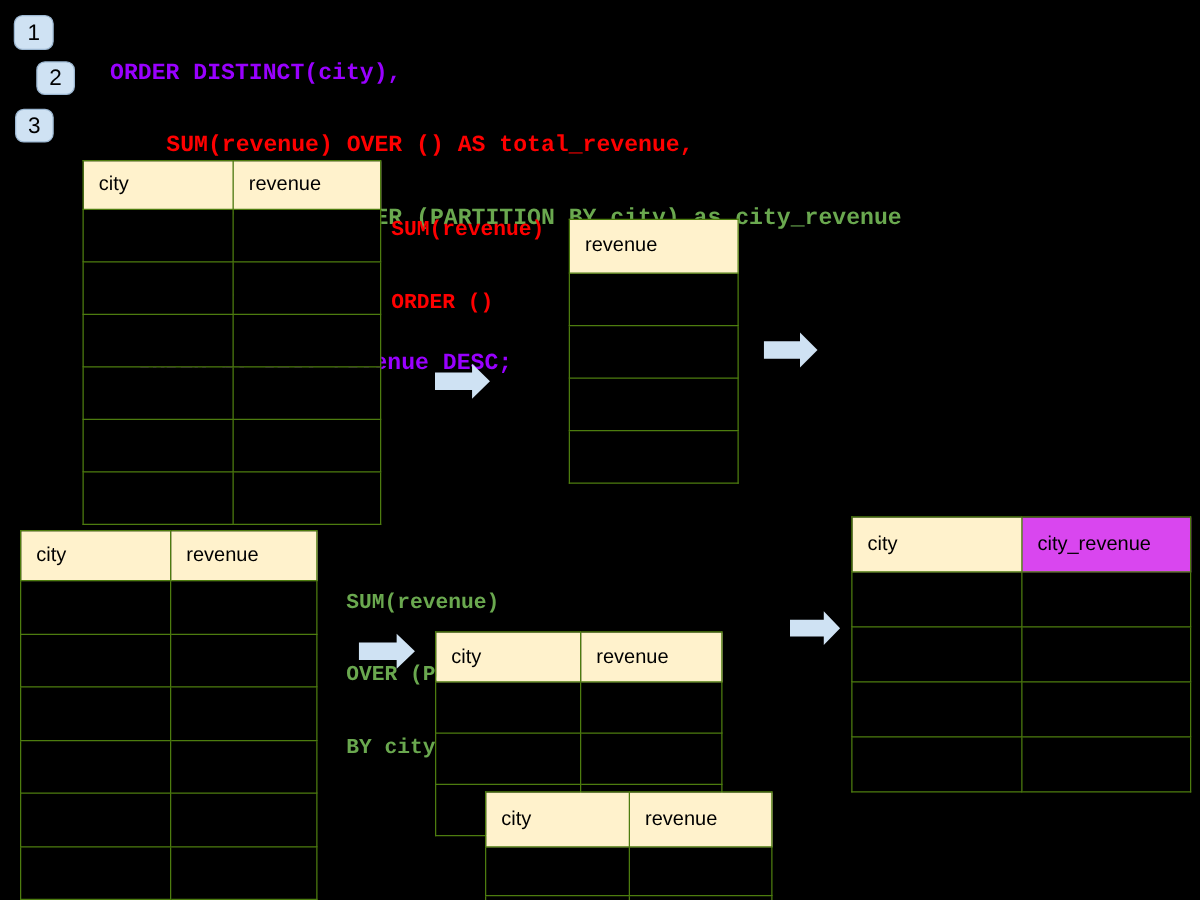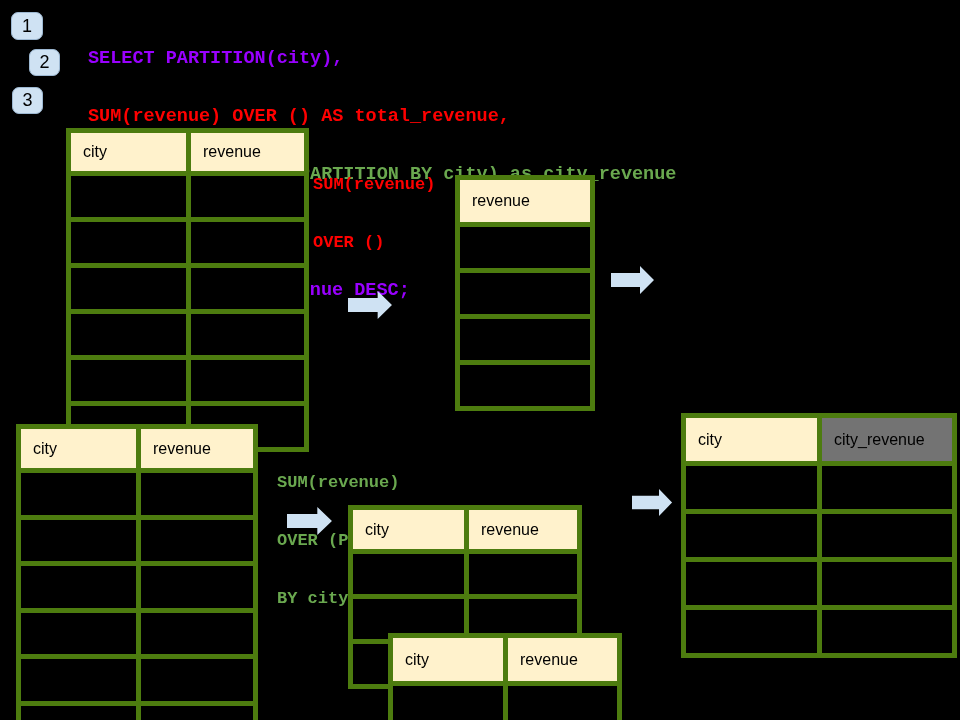--- a/index.html
+++ b/index.html
@@ -7,28 +7,28 @@
           font-family:"Liberation Sans",sans-serif;}
 
   
   .badge{position:absolute;display:flex;align-items:center;justify-content:center;
          border-radius:7px;border:1px solid #9db8d2;font-size:18px;color:#000;}
 
   
   .code{position:absolute;font-family:"Liberation Mono","DejaVu Sans Mono",monospace;
         font-weight:bold;white-space:pre;}
   .sql-line{font-size:18.5px;height:22px;line-height:22px;}
-  .ind-a{}
+  .ind-a{margin-left:45px;}
   .ind-b{margin-left:22px;}
   .note-line{font-size:16px;height:21px;line-height:21px;}
   .ann-line{font-size:17px;height:22px;line-height:22px;}
 
   
   table.tbl{position:absolute;border-collapse:collapse;table-layout:fixed;}
-  .tbl th,.tbl td{border:5px solid #4d7c0f;padding:0;}
+  .tbl th,.tbl td{border:1px solid #4d7c0f;padding:0;}
   .tbl th{color:#000;font-weight:normal;font-size:16px;text-align:left;
           padding-left:12px;vertical-align:middle;font-family:"Liberation Sans",sans-serif;}
   .tbl td{background:#000;}
   .t-a th{height:38px}.t-a td{height:41px}
   .t-b th{height:42px}.t-b td{height:41px}
   .t-c th{height:39px}.t-c td{height:41.5px}
   .t-d th{height:39px}.t-d td{height:40px}
   .t-e th{height:43px}.t-e td{height:38px}
   .t-f th{height:43px}.t-f td{height:43px}
   .t-d{z-index:1}
@@ -39,33 +39,33 @@
 </head>
 <body>
 
 <div class="canvas">
 
   <div class="badge" style="left: 11px; top: 12px; width: 30px; height: 26px; background-color: rgb(207, 226, 243);">1</div>
   <div class="badge" style="left: 29px; top: 49px; width: 29px; height: 25px; background-color: rgb(207, 226, 243);">2</div>
   <div class="badge" style="left: 12px; top: 87px; width: 29px; height: 25px; background-color: rgb(207, 226, 243);">3</div>
 
   <div class="code" style="left:88px;top:12px;">
-    <div class="sql-line" style="color: rgb(153, 0, 255);">SELECT PARTITION(city),</div>
+    <div class="sql-line" style="color: rgb(153, 0, 255);">ORDER DISTINCT(city),</div>
     <div class="sql-line ind-a" style="color: rgb(255, 0, 0);">SUM(revenue) OVER () AS total_revenue,</div>
     <div class="sql-line ind-a" style="color: rgb(106, 168, 79);">SUM(revenue) OVER (PARTITION BY city) as city_revenue</div>
     <div class="sql-line ind-b" style="color: rgb(153, 0, 255);">FROM rides</div>
     <div class="sql-line ind-b" style="color: rgb(153, 0, 255);">ORDER by city_revenue DESC;</div>
   </div>
 
   <div class="code" style="left:752px;top:33px;">
   </div>
 
   <div class="code" style="left:313px;top:138px;">
     <div class="ann-line" style="color: rgb(255, 0, 0);">SUM(revenue)</div>
-    <div class="ann-line" style="color: rgb(255, 0, 0);">OVER ()</div>
+    <div class="ann-line" style="color: rgb(255, 0, 0);">ORDER ()</div>
   </div>
 
   <div class="code" style="left:277px;top:436px;">
     <div class="ann-line" style="color: rgb(106, 168, 79);">SUM(revenue)</div>
     <div class="ann-line" style="color: rgb(106, 168, 79);">OVER (PARTITION</div>
     <div class="ann-line" style="color: rgb(106, 168, 79);">BY city)</div>
   </div>
 
   <table class="tbl t-a" style="left:66px;top:128px;">
     <colgroup>
@@ -221,21 +221,21 @@
   </table>
 
   <table class="tbl t-f" style="left:681px;top:413px;">
     <colgroup>
         <col style="width:136px">
         <col style="width:135px">
       </colgroup>
     <thead>
       <tr>
         <th style="background-color: rgb(255, 242, 204);">city</th>
-        <th style="background-color: #737373;">city_revenue</th>
+        <th style="background-color: #d946ef;">city_revenue</th>
       </tr>
     </thead>
     <tbody>
         <tr>
           <td></td>
           <td></td>
         </tr>
         <tr>
           <td></td>
           <td></td>

